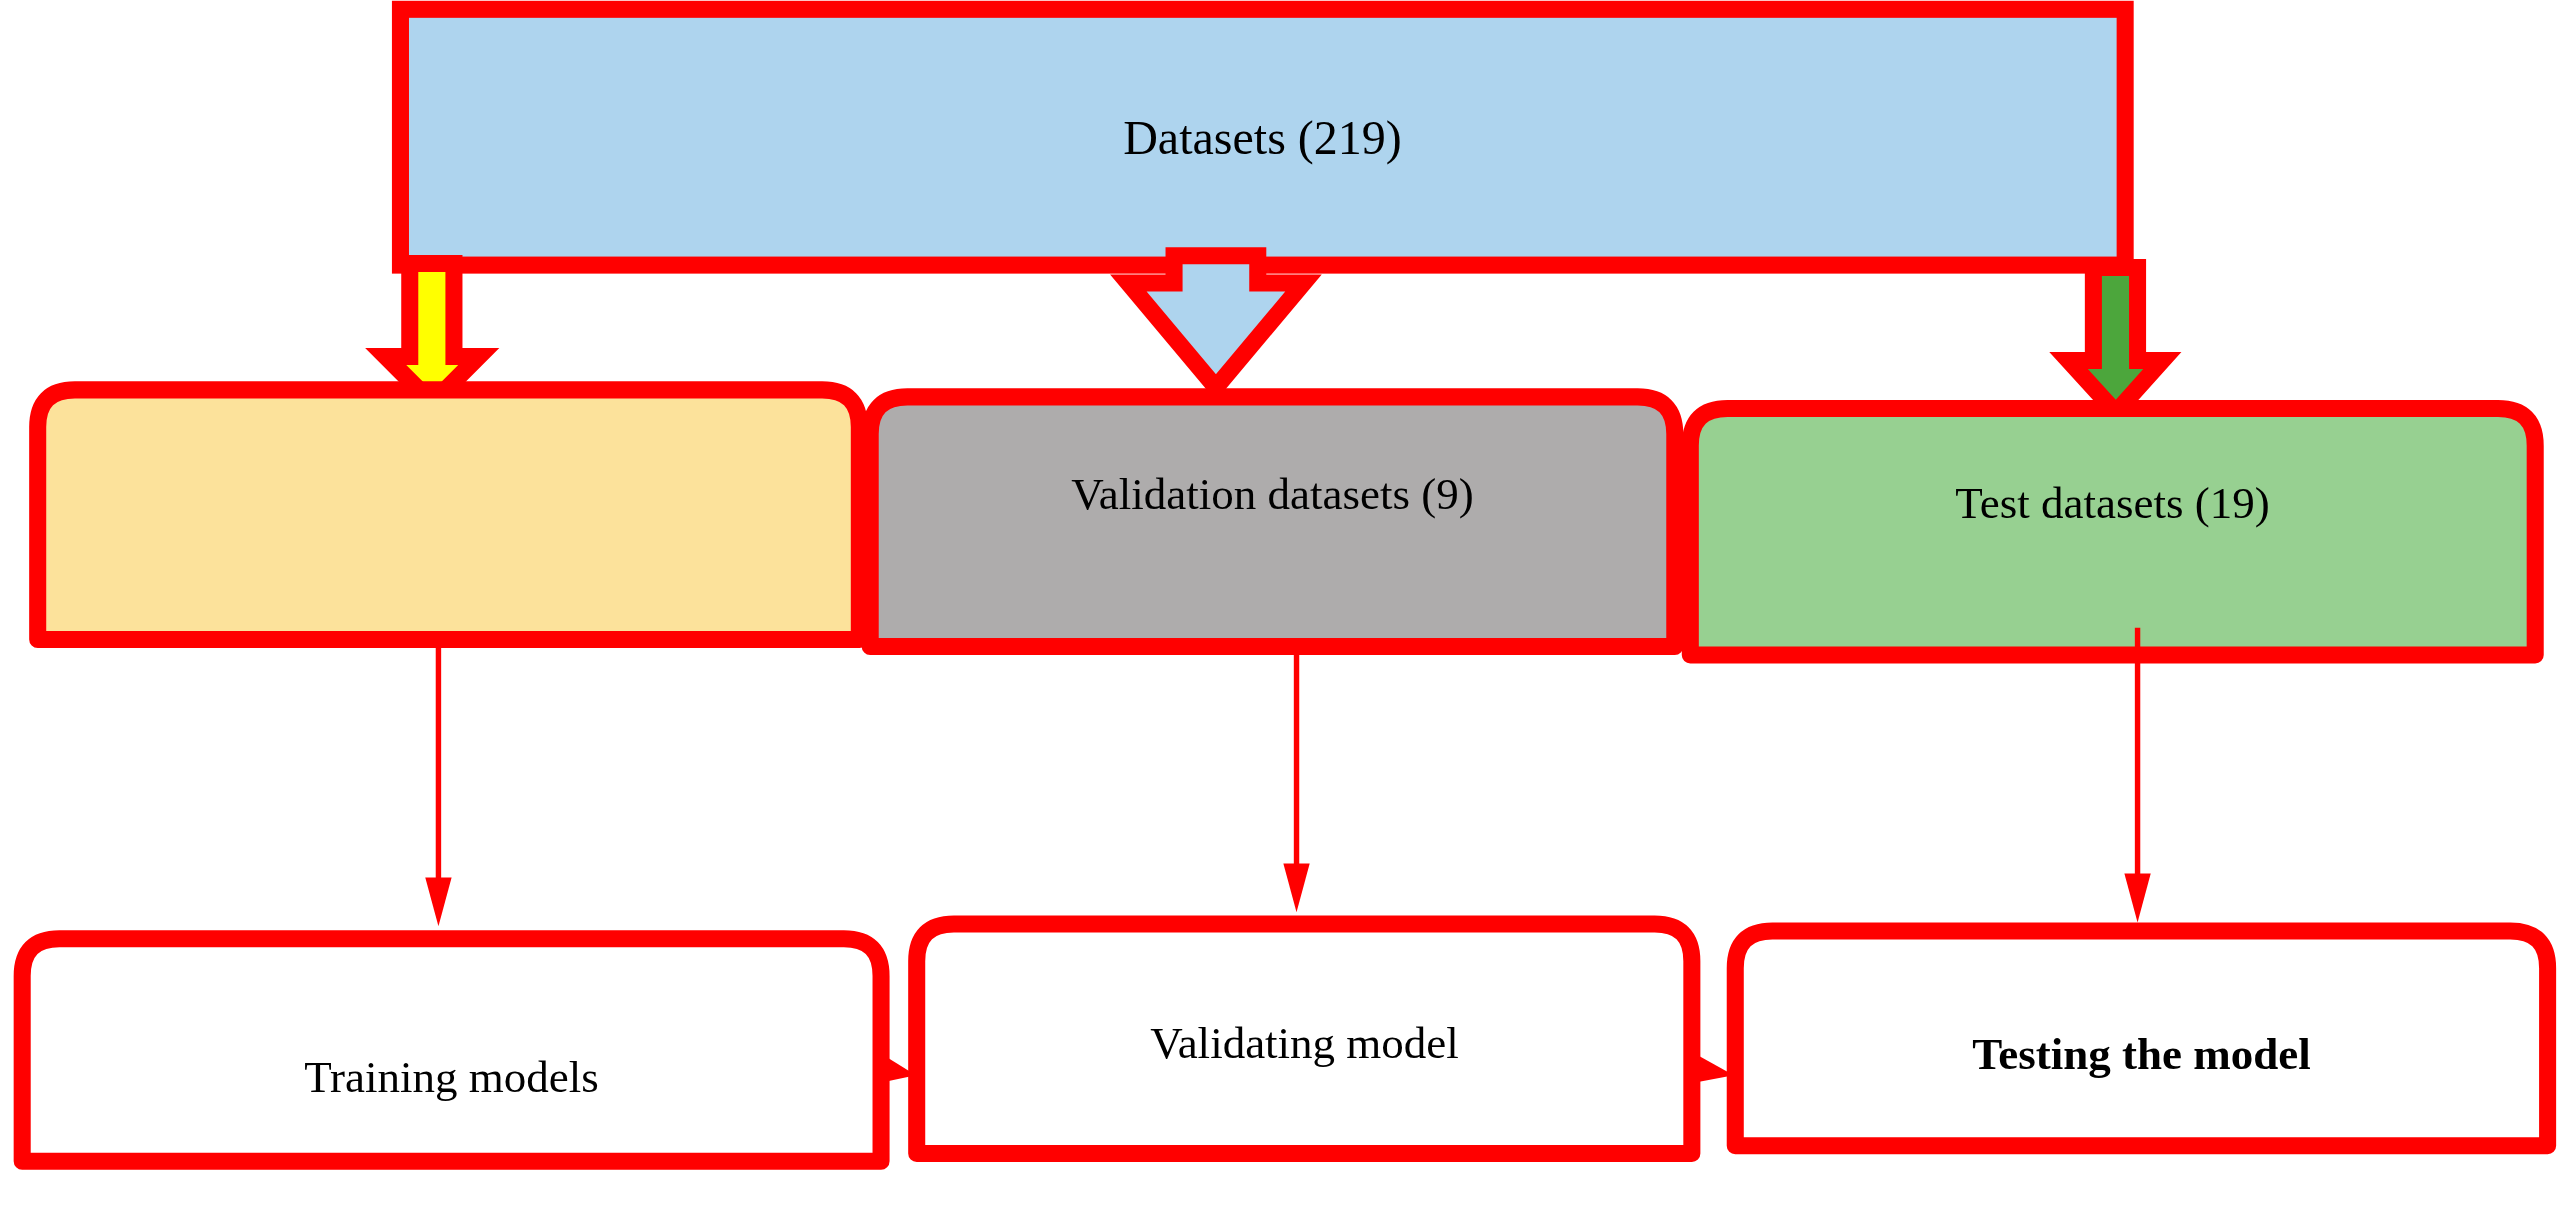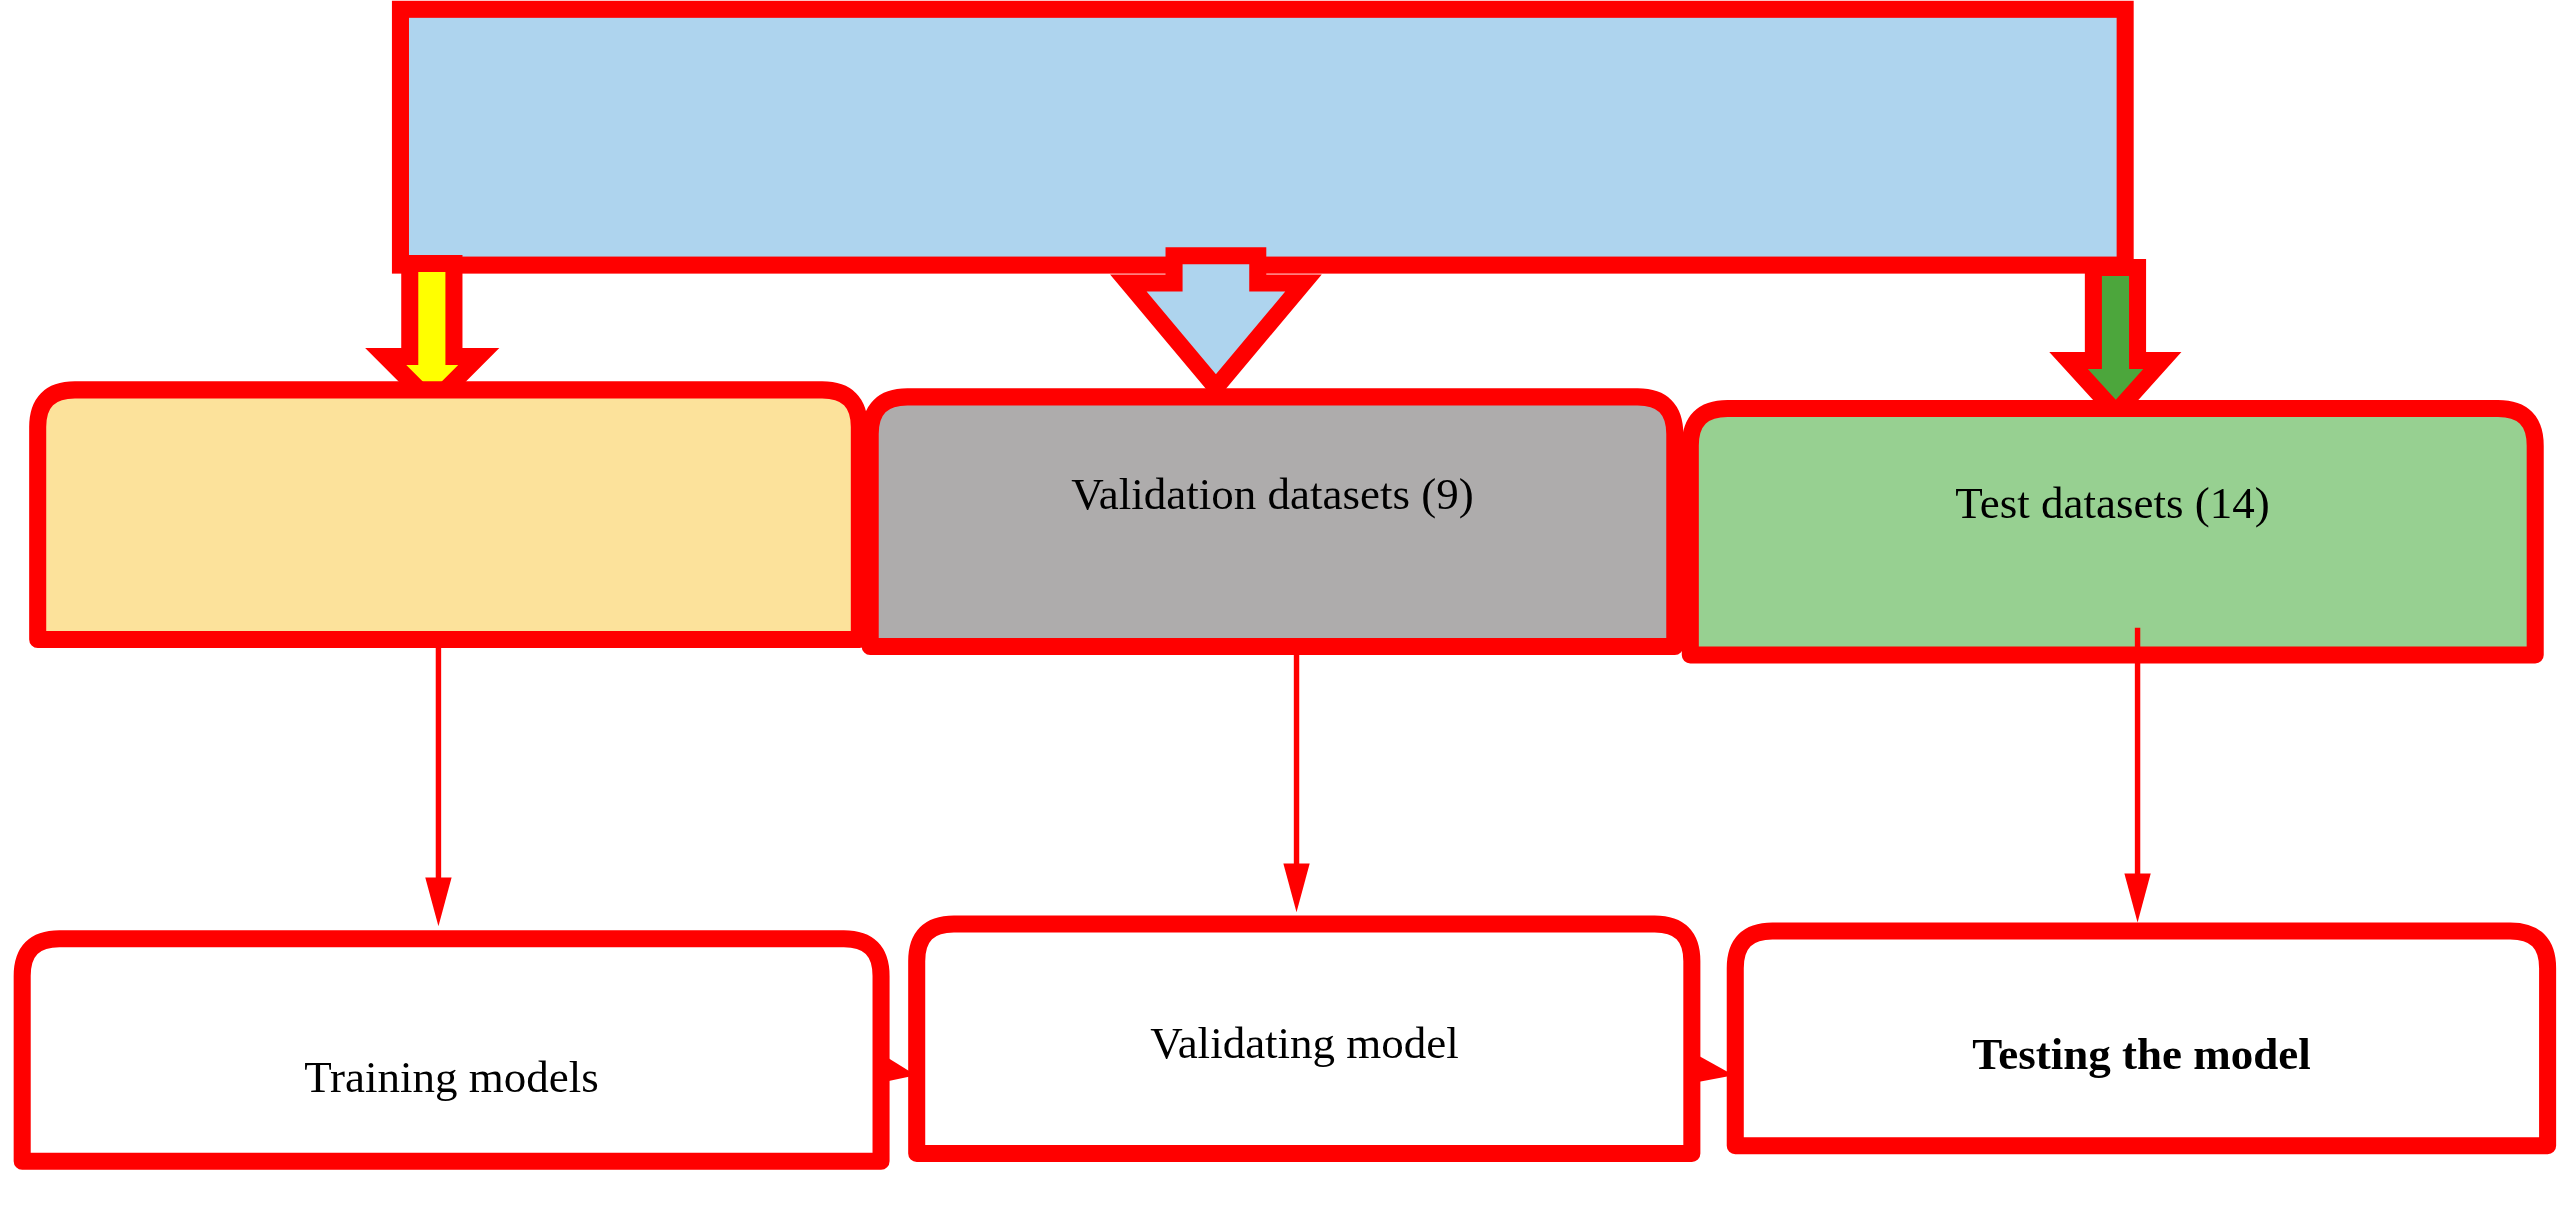--- a/index.html
+++ b/index.html
@@ -89,25 +89,26 @@
     <path d="M 1182 1488 L 1182 1240 Q 1182 1192 1230 1192 L 2134 1192 Q 2182 1192 2182 1240 L 2182 1488 Z" fill="#FFFFFF" stroke="#FF0000" stroke-width="22" stroke-linejoin="round"></path>
 
     <path d="M 2238 1478 L 2238 1249 Q 2238 1201 2286 1201 L 3238 1201 Q 3286 1201 3286 1249 L 3286 1478 Z" fill="#FFFFFF" stroke="#FF0000" stroke-width="22" stroke-linejoin="round"></path>
 
     <path d="M 1129 1355 L 1181 1387 L 1129 1398 Z" fill="#FF0000"></path>
 
     <path d="M 2178 1355 L 2236 1387 L 2178 1398 Z" fill="#FF0000"></path>
 
   </svg>
 
+  <div class="node-label lbl-datasets">Datasets (219)</div>
 
 
   <div class="node-label lbl-validation-ds">Validation datasets (9)</div>
 
-  <div class="node-label lbl-test-ds">Test datasets (14)</div>
+  <div class="node-label lbl-test-ds">Test datasets (19)</div>
 
   <div class="node-label lbl-training-md">Training models</div>
 
   <div class="node-label lbl-validating-md">Validating model</div>
 
   <div class="node-label lbl-testing-md">Testing the model</div>
 
 </div>
 
 

